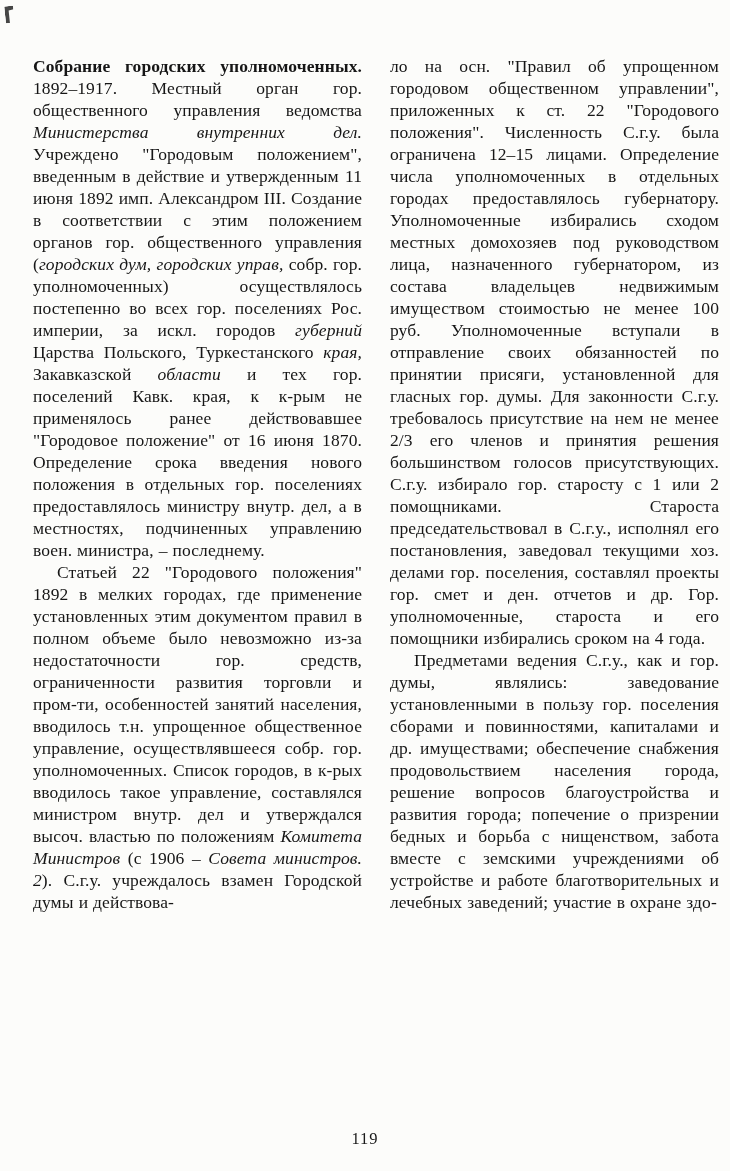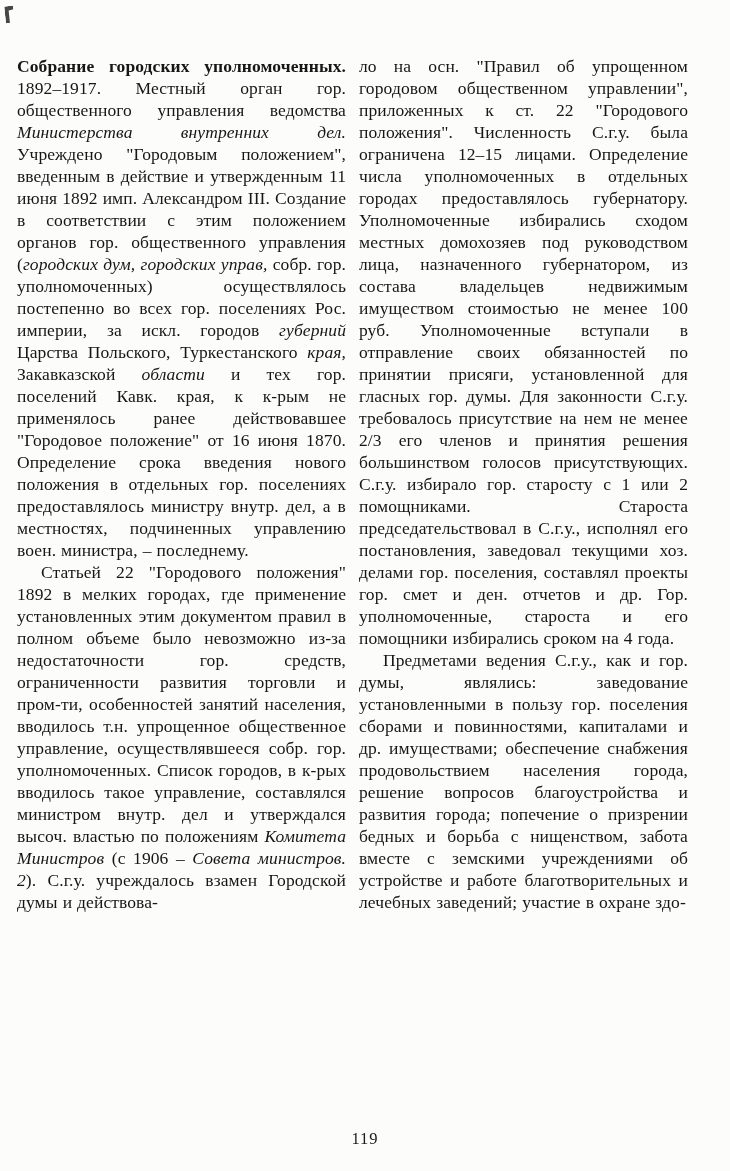--- a/index.html
+++ b/index.html
@@ -29,23 +29,23 @@
     height: 17px;
     background: #262626;
     opacity: 0.85;
     border-radius: 1px;
     transform: rotate(-6deg);
     clip-path: polygon(0 0, 100% 0, 100% 22%, 45% 26%, 45% 100%, 0 100%);
   }
   .columns {
     position: absolute;
     top: 55px;
-    left: 17px;
+    left: 33px;
     display: flex;
-    gap: 13px;
+    gap: 28px;
   }
   .col {
     width: 329px;
     text-align: justify;
     font-size: 17.5px;
     line-height: 22px;
     letter-spacing: 0.1px;
     word-spacing: 0.5px;
     hyphens: auto;
     -webkit-hyphens: auto;

